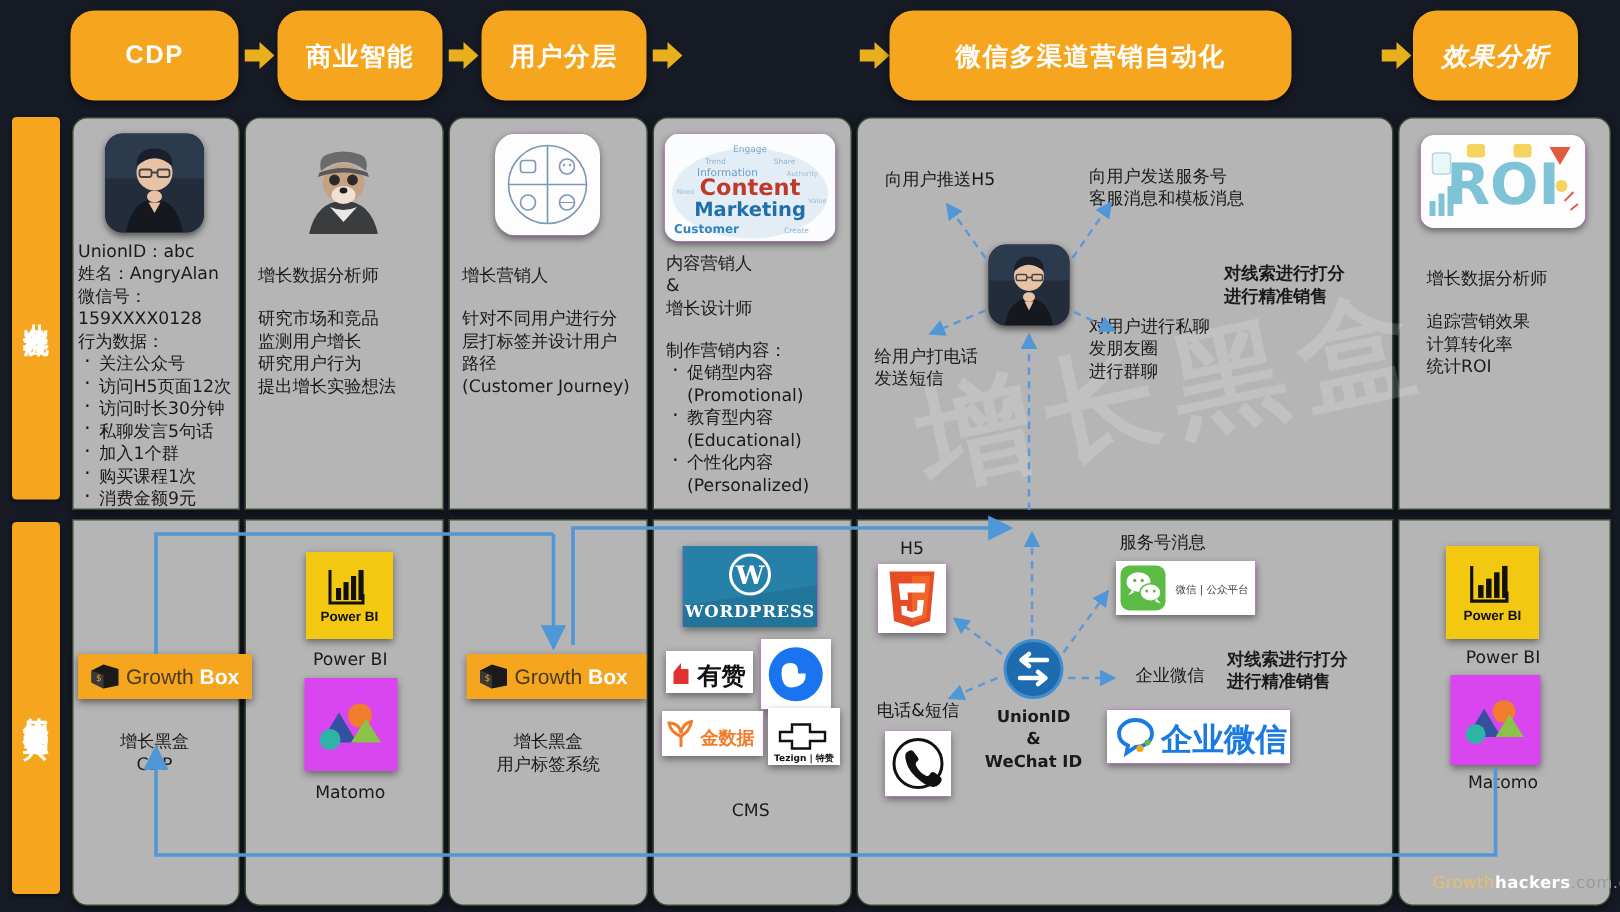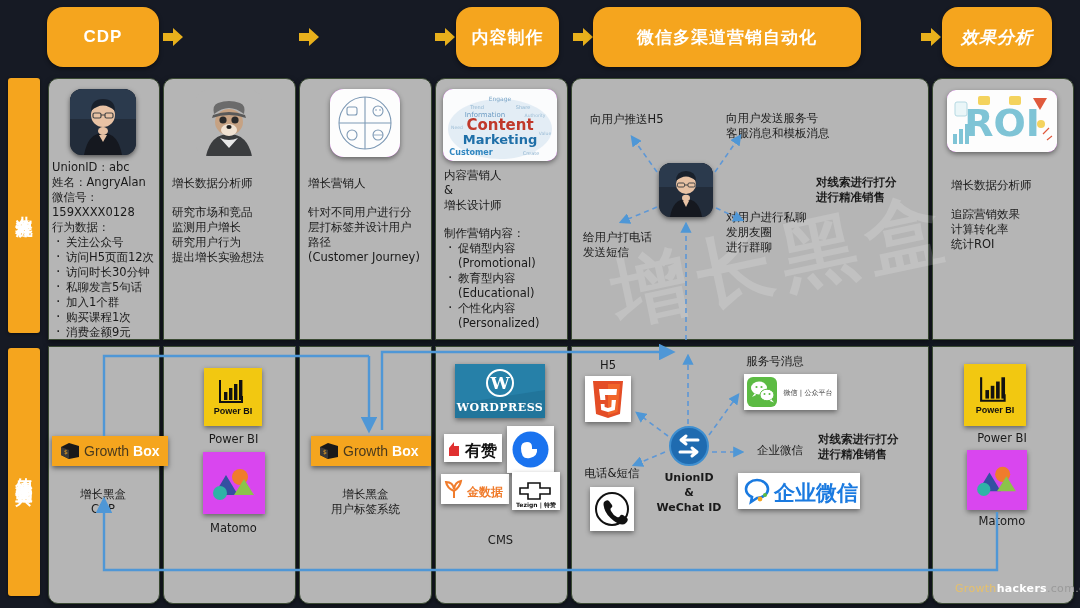--- a/index.html
+++ b/index.html
@@ -101,32 +101,35 @@
 
 <div class="header">
   <div class="stage" style="left:47px;width:112px;">
     <span>CDP</span>
   </div>
   <div class="arrow" style="left:163px;">
     <svg width="20" height="18" viewBox="0 0 20 18">
         <path d="M0,5 L10,5 L10,0 L20,9 L10,18 L10,13 L0,13 Z" fill="#e8b01c"></path>
       </svg>
   </div>
+  <div class="stage" style="left:185px;width:110px;">
+    <span>商业智能</span>
+  </div>
   <div class="arrow" style="left:299px;">
     <svg width="20" height="18" viewBox="0 0 20 18">
         <path d="M0,5 L10,5 L10,0 L20,9 L10,18 L10,13 L0,13 Z" fill="#e8b01c"></path>
       </svg>
   </div>
+  <div class="stage" style="left:321px;width:110px;">
+    <span>用户分层</span>
+  </div>
   <div class="arrow" style="left:435px;">
     <svg width="20" height="18" viewBox="0 0 20 18">
         <path d="M0,5 L10,5 L10,0 L20,9 L10,18 L10,13 L0,13 Z" fill="#e8b01c"></path>
       </svg>
-  </div>
-  <div class="stage" style="left:456px;width:103px;">
-    <span>内容制作</span>
   </div>
   <div class="arrow" style="left:573px;">
     <svg width="20" height="18" viewBox="0 0 20 18">
         <path d="M0,5 L10,5 L10,0 L20,9 L10,18 L10,13 L0,13 Z" fill="#e8b01c"></path>
       </svg>
   </div>
   <div class="stage" style="left:593px;width:268px;">
     <span>微信多渠道营销自动化</span>
   </div>
   <div class="arrow" style="left:921px;">

